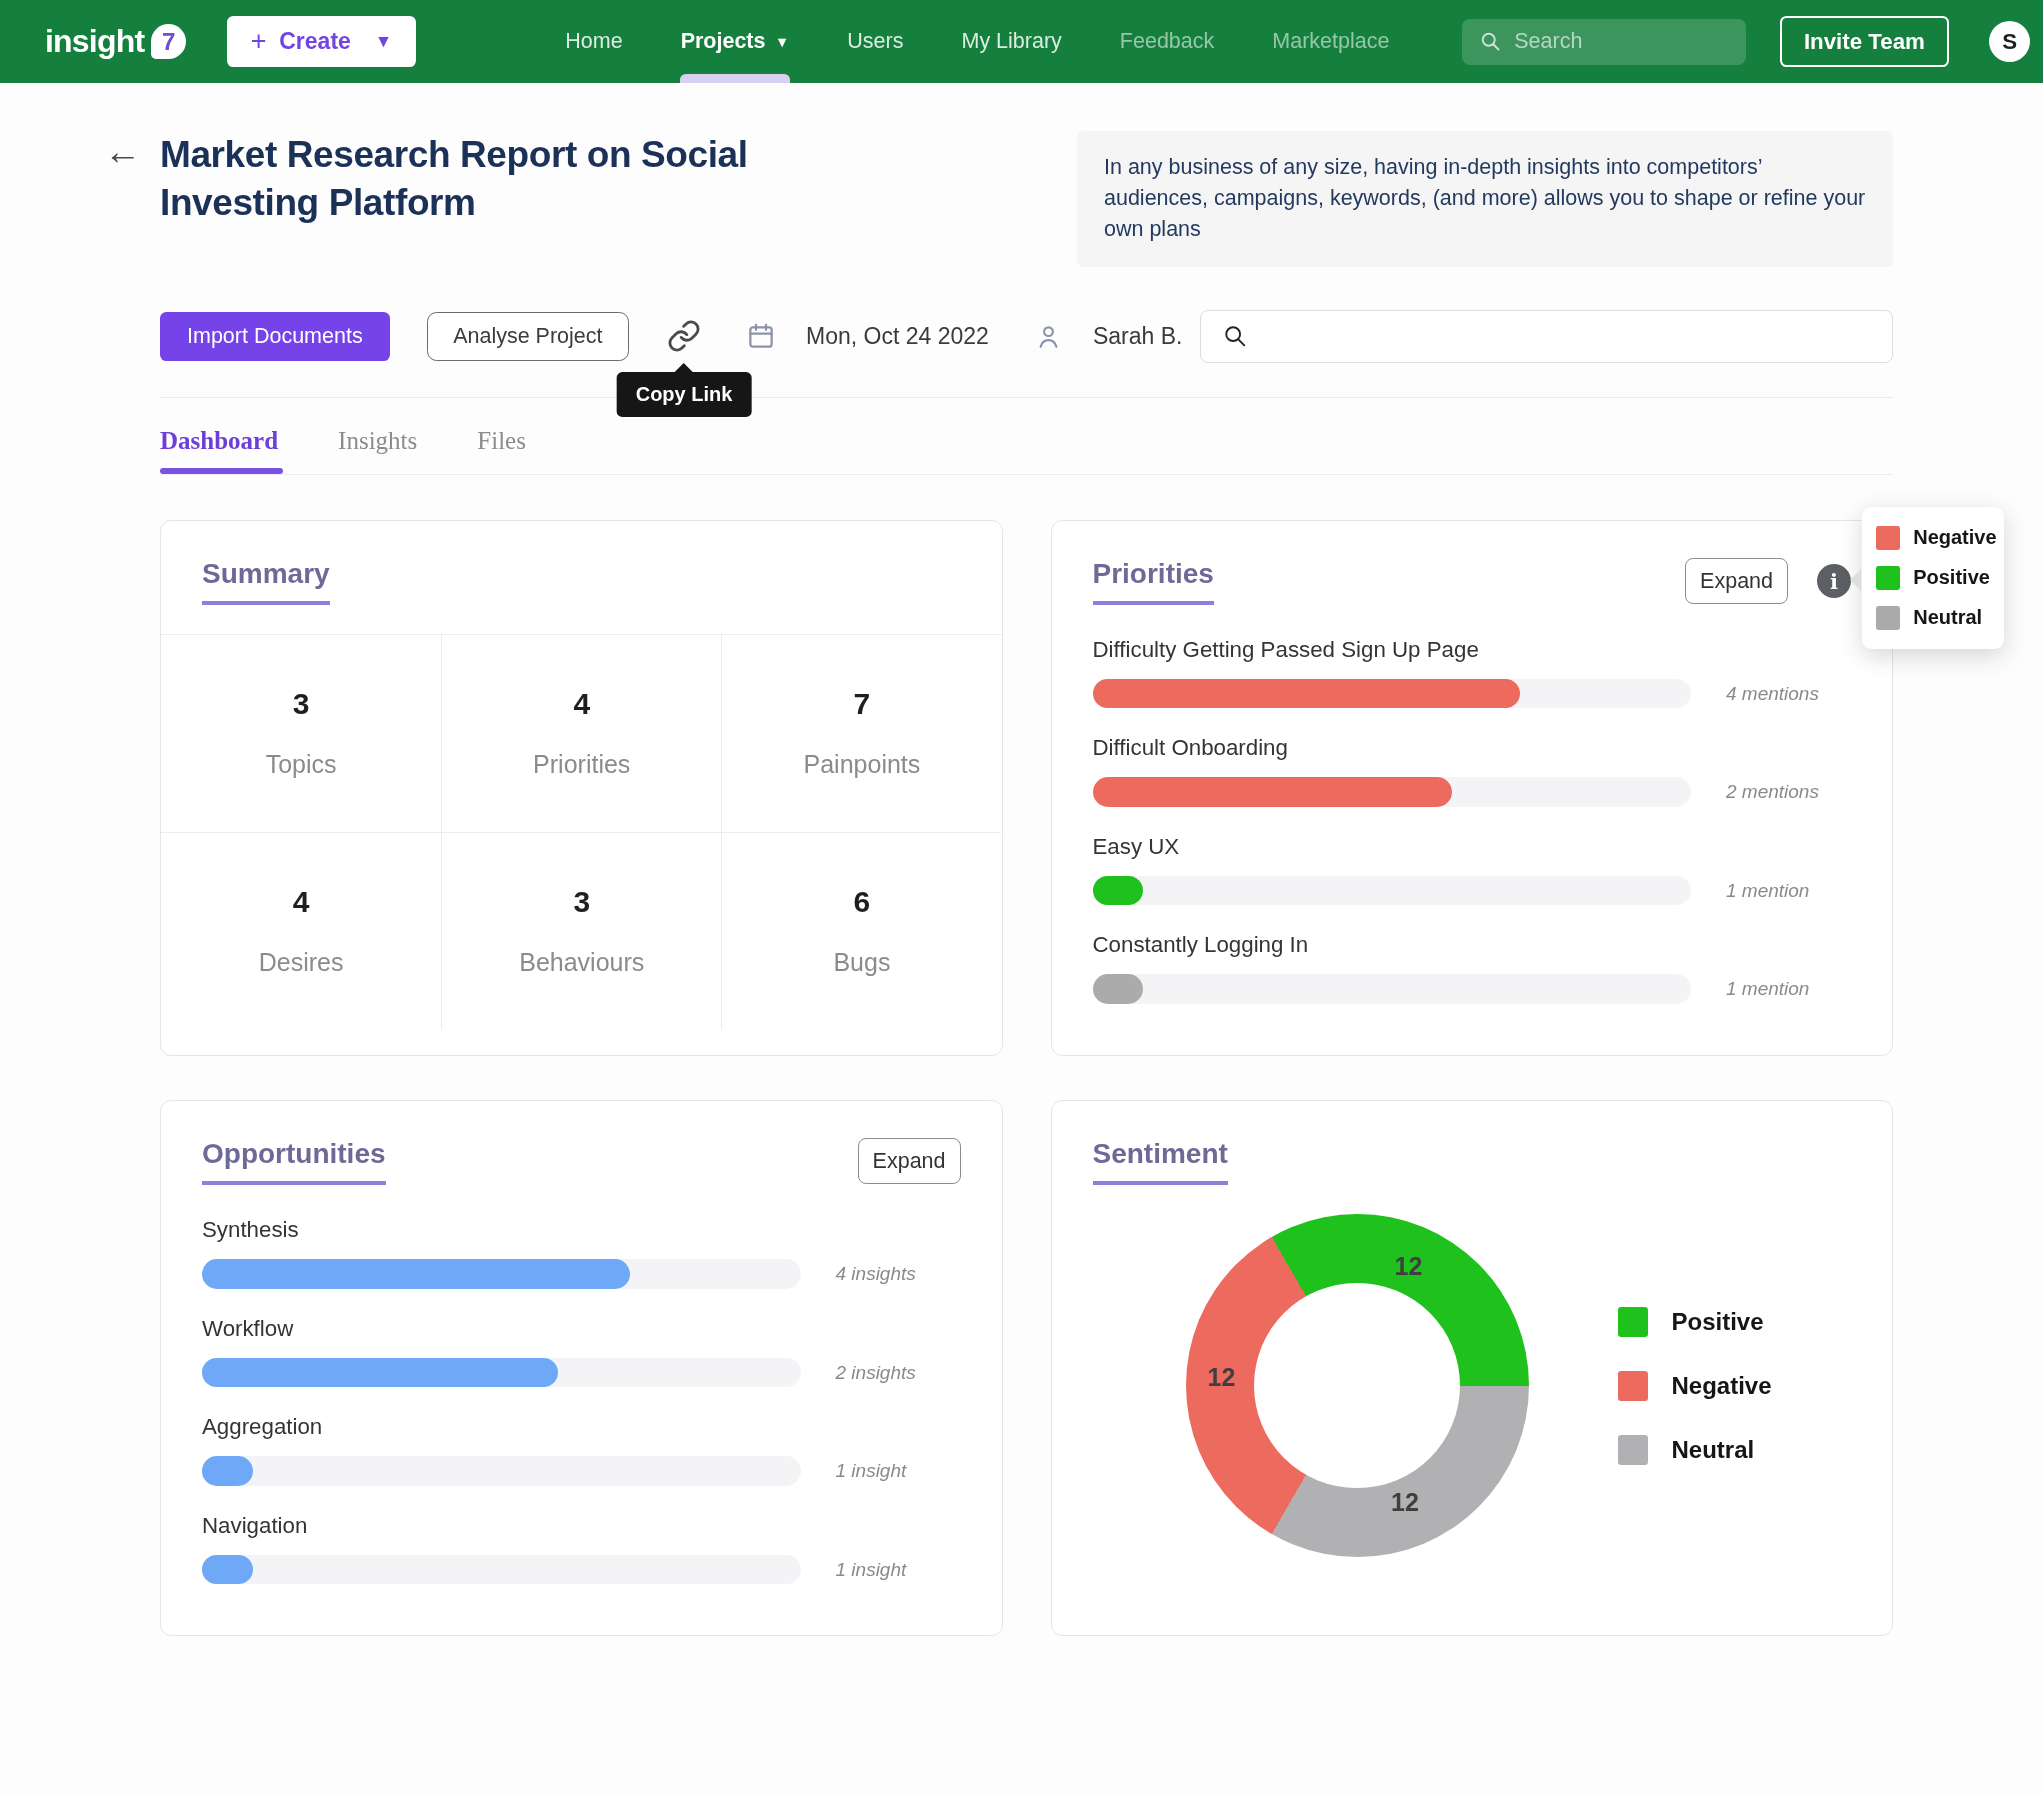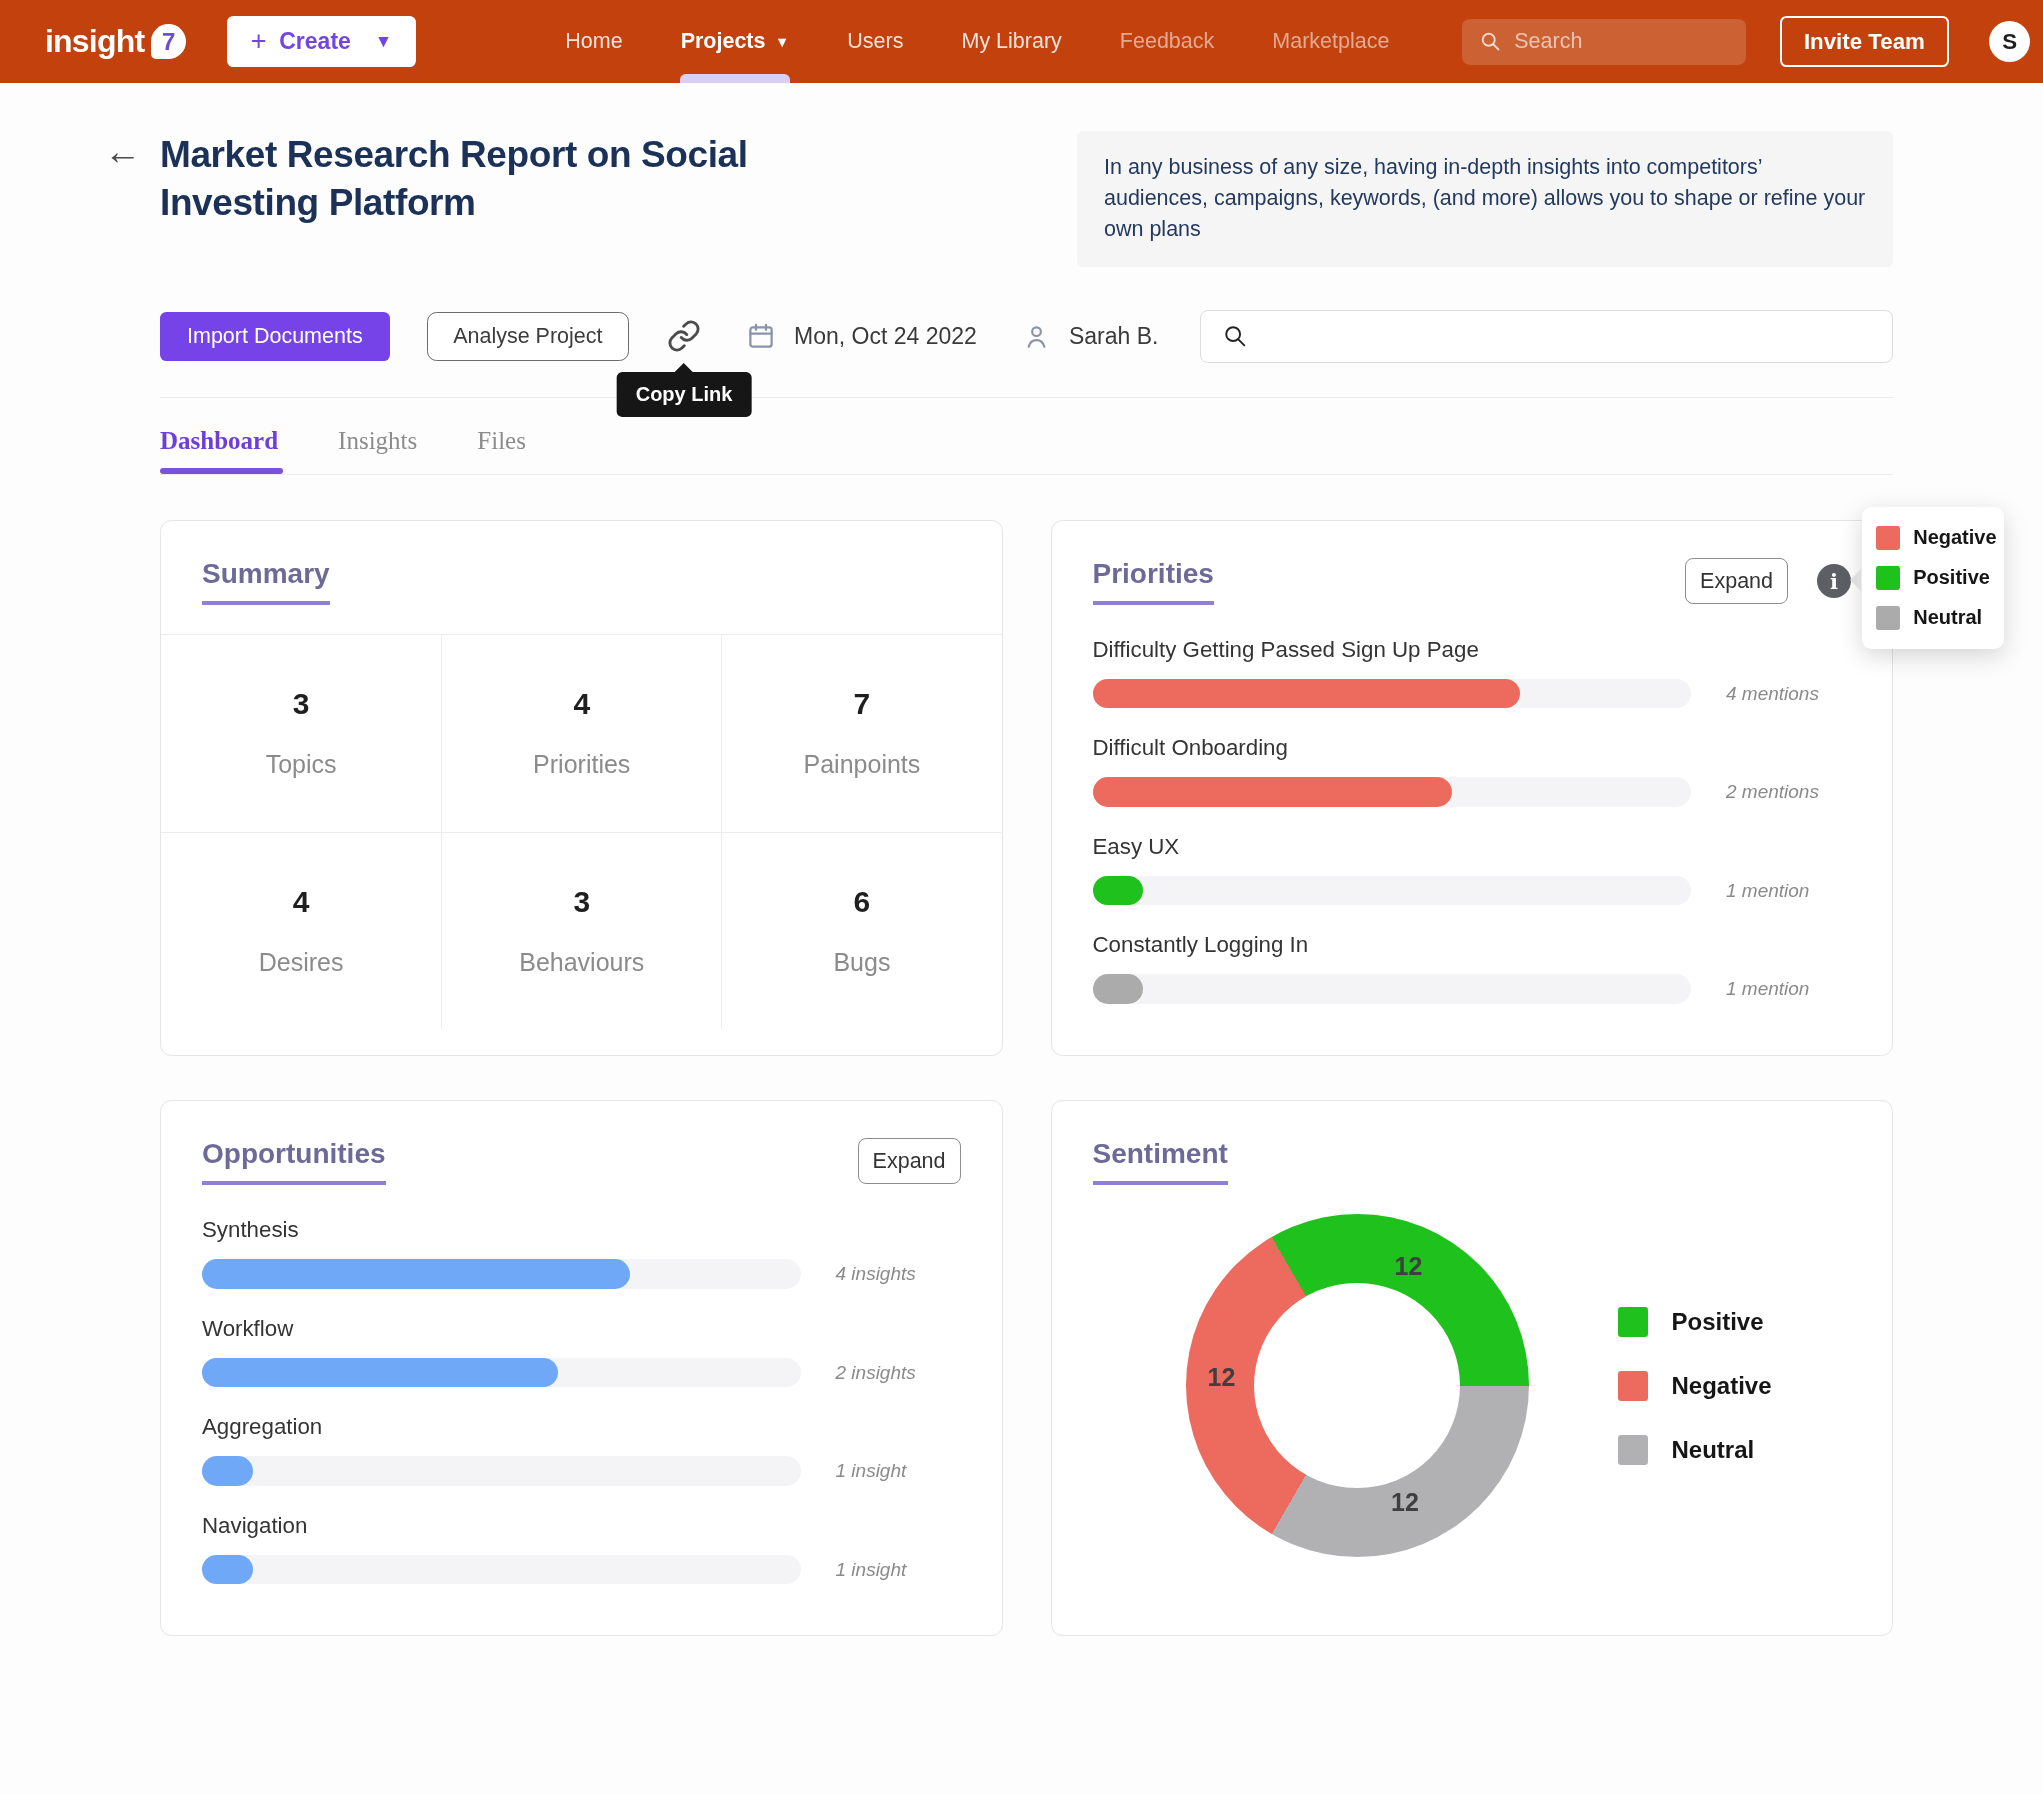--- a/index.html
+++ b/index.html
@@ -1,20 +1,20 @@
 <!DOCTYPE html>
 <html style="font-size:12.8px"><head>
 <meta charset="utf-8">
 <style>
   * { margin:0; padding:0; box-sizing:border-box; }
   html,body { background:#fdfdfe; }
   body { width:2043px; min-height:1795px; font-family:"Liberation Sans","DejaVu Sans",sans-serif; color:#222; }
 
   
-  .topbar { height:83px; background:#c2410c; display:flex; align-items:center; padding:0 12.8px 0 45px; position:relative; }
+  .topbar { height:83px; background:#15803d; display:flex; align-items:center; padding:0 12.8px 0 45px; position:relative; }
   .logo { display:flex; align-items:center; gap:6.4px; color:#fff; font-size:32px; font-weight:bold; letter-spacing:-0.8px; cursor:pointer; }
   .logo-badge { width:35px; height:35px; background:#fff; color:#6B4ED2; border-radius:50% 50% 50% 14%; display:flex; align-items:center; justify-content:center; font-size:24px; font-weight:bold; }
   .create-btn { margin-left:41px; background:#fff; border:none; border-radius:6.4px; height:51px; padding:0 24px; display:flex; align-items:center; gap:12.8px; color:#7344E4; font-size:23px; font-weight:600; cursor:pointer; }
   .create-btn .plus { font-size:27px; font-weight:400; }
   .create-btn .caret { font-size:17.6px; margin-left:11.2px; }
   .topnav { display:flex; margin-left:120px; height:83px; }
   .nav-item { position:relative; display:flex; align-items:center; padding:0 29px; color:rgba(255,255,255,.85); font-size:21.5px; cursor:pointer; }
   .nav-item.muted { color:rgba(255,255,255,.55); }
   .nav-item.active { color:#fff; font-weight:bold; }
   .nav-item.active::after { content:""; position:absolute; left:50%; transform:translateX(-50%); bottom:0; width:110px; height:8.8px; background:#d8d0f2; border-radius:5.6px 5.6px 0 0; }
@@ -31,21 +31,21 @@
   .back-arrow { position:absolute; left:-56px; top:1.6px; font-size:37px; color:#4c4c4c; cursor:pointer; line-height:1; }
   h1.page-title { width:718px; font-size:37px; line-height:1.3; color:#1b3157; letter-spacing:-0.4px; }
   .desc-box { width:816px; background:#f5f5f6; border-radius:6.4px; padding:21px 27px; font-size:21.5px; line-height:1.45; color:#233a5f; }
 
   .actions-row { margin-top:43px; display:flex; align-items:center; }
   .btn-import { background:#7643E8; color:#fff; border:none; border-radius:6.4px; height:49px; padding:0 27px; font-size:21.5px; font-weight:500; cursor:pointer; }
   .btn-analyse { margin-left:37px; background:#fff; color:#3c3c3c; border:1.6px solid #6b6b6b; border-radius:9.6px; height:49px; padding:0 25.5px; font-size:21.5px; font-weight:500; cursor:pointer; }
   .linkwrap { margin-left:38px; position:relative; display:flex; align-items:center; cursor:pointer; }
   .tooltip { position:absolute; top:53px; left:50%; transform:translateX(-50%); background:#161616; color:#fff; font-size:20px; font-weight:bold; padding:11.2px 19px; border-radius:5.6px; white-space:nowrap; z-index:8; }
   .tooltip::before { content:""; position:absolute; top:-8.8px; left:50%; transform:translateX(-50%); border:9.6px solid transparent; border-bottom-color:#161616; border-top:none; }
-  .meta { margin-left:45px; display:flex; align-items:center; gap:18px; font-size:23px; color:#3a3a3a; }
+  .meta { margin-left:45px; display:flex; align-items:center; gap:30px; font-size:23px; color:#3a3a3a; }
   .proj-search { margin-left:auto; width:693px; height:53px; border:1.6px solid #dcdcdc; border-radius:8px; display:flex; align-items:center; gap:16px; padding:0 21px; background:#fff; }
   .proj-search input { border:none; outline:none; font-size:22.3px; color:#333; width:100%; font-family:inherit; }
   .proj-search input::placeholder { color:#9b9b9b; }
 
   hr.full { border:none; border-top:1.2px solid #eaeaec; margin-top:34px; }
   .tabs { display:flex; gap:60px; margin-top:29px;font-family:Liberation Serif, serif; }
   .tab { position:relative; font-size:25px; color:#8c8c8c; padding-bottom:19px; cursor:pointer; }
   .tab.active { color:#6d3fd8; font-weight:bold; }
   .tab.active::after { content:""; position:absolute; left:0; right:-4.8px; bottom:0; height:5.6px; border-radius:4px; background:#7a52e0; }
   hr.tabs-line { border:none; border-top:1.2px solid #ececee; }

